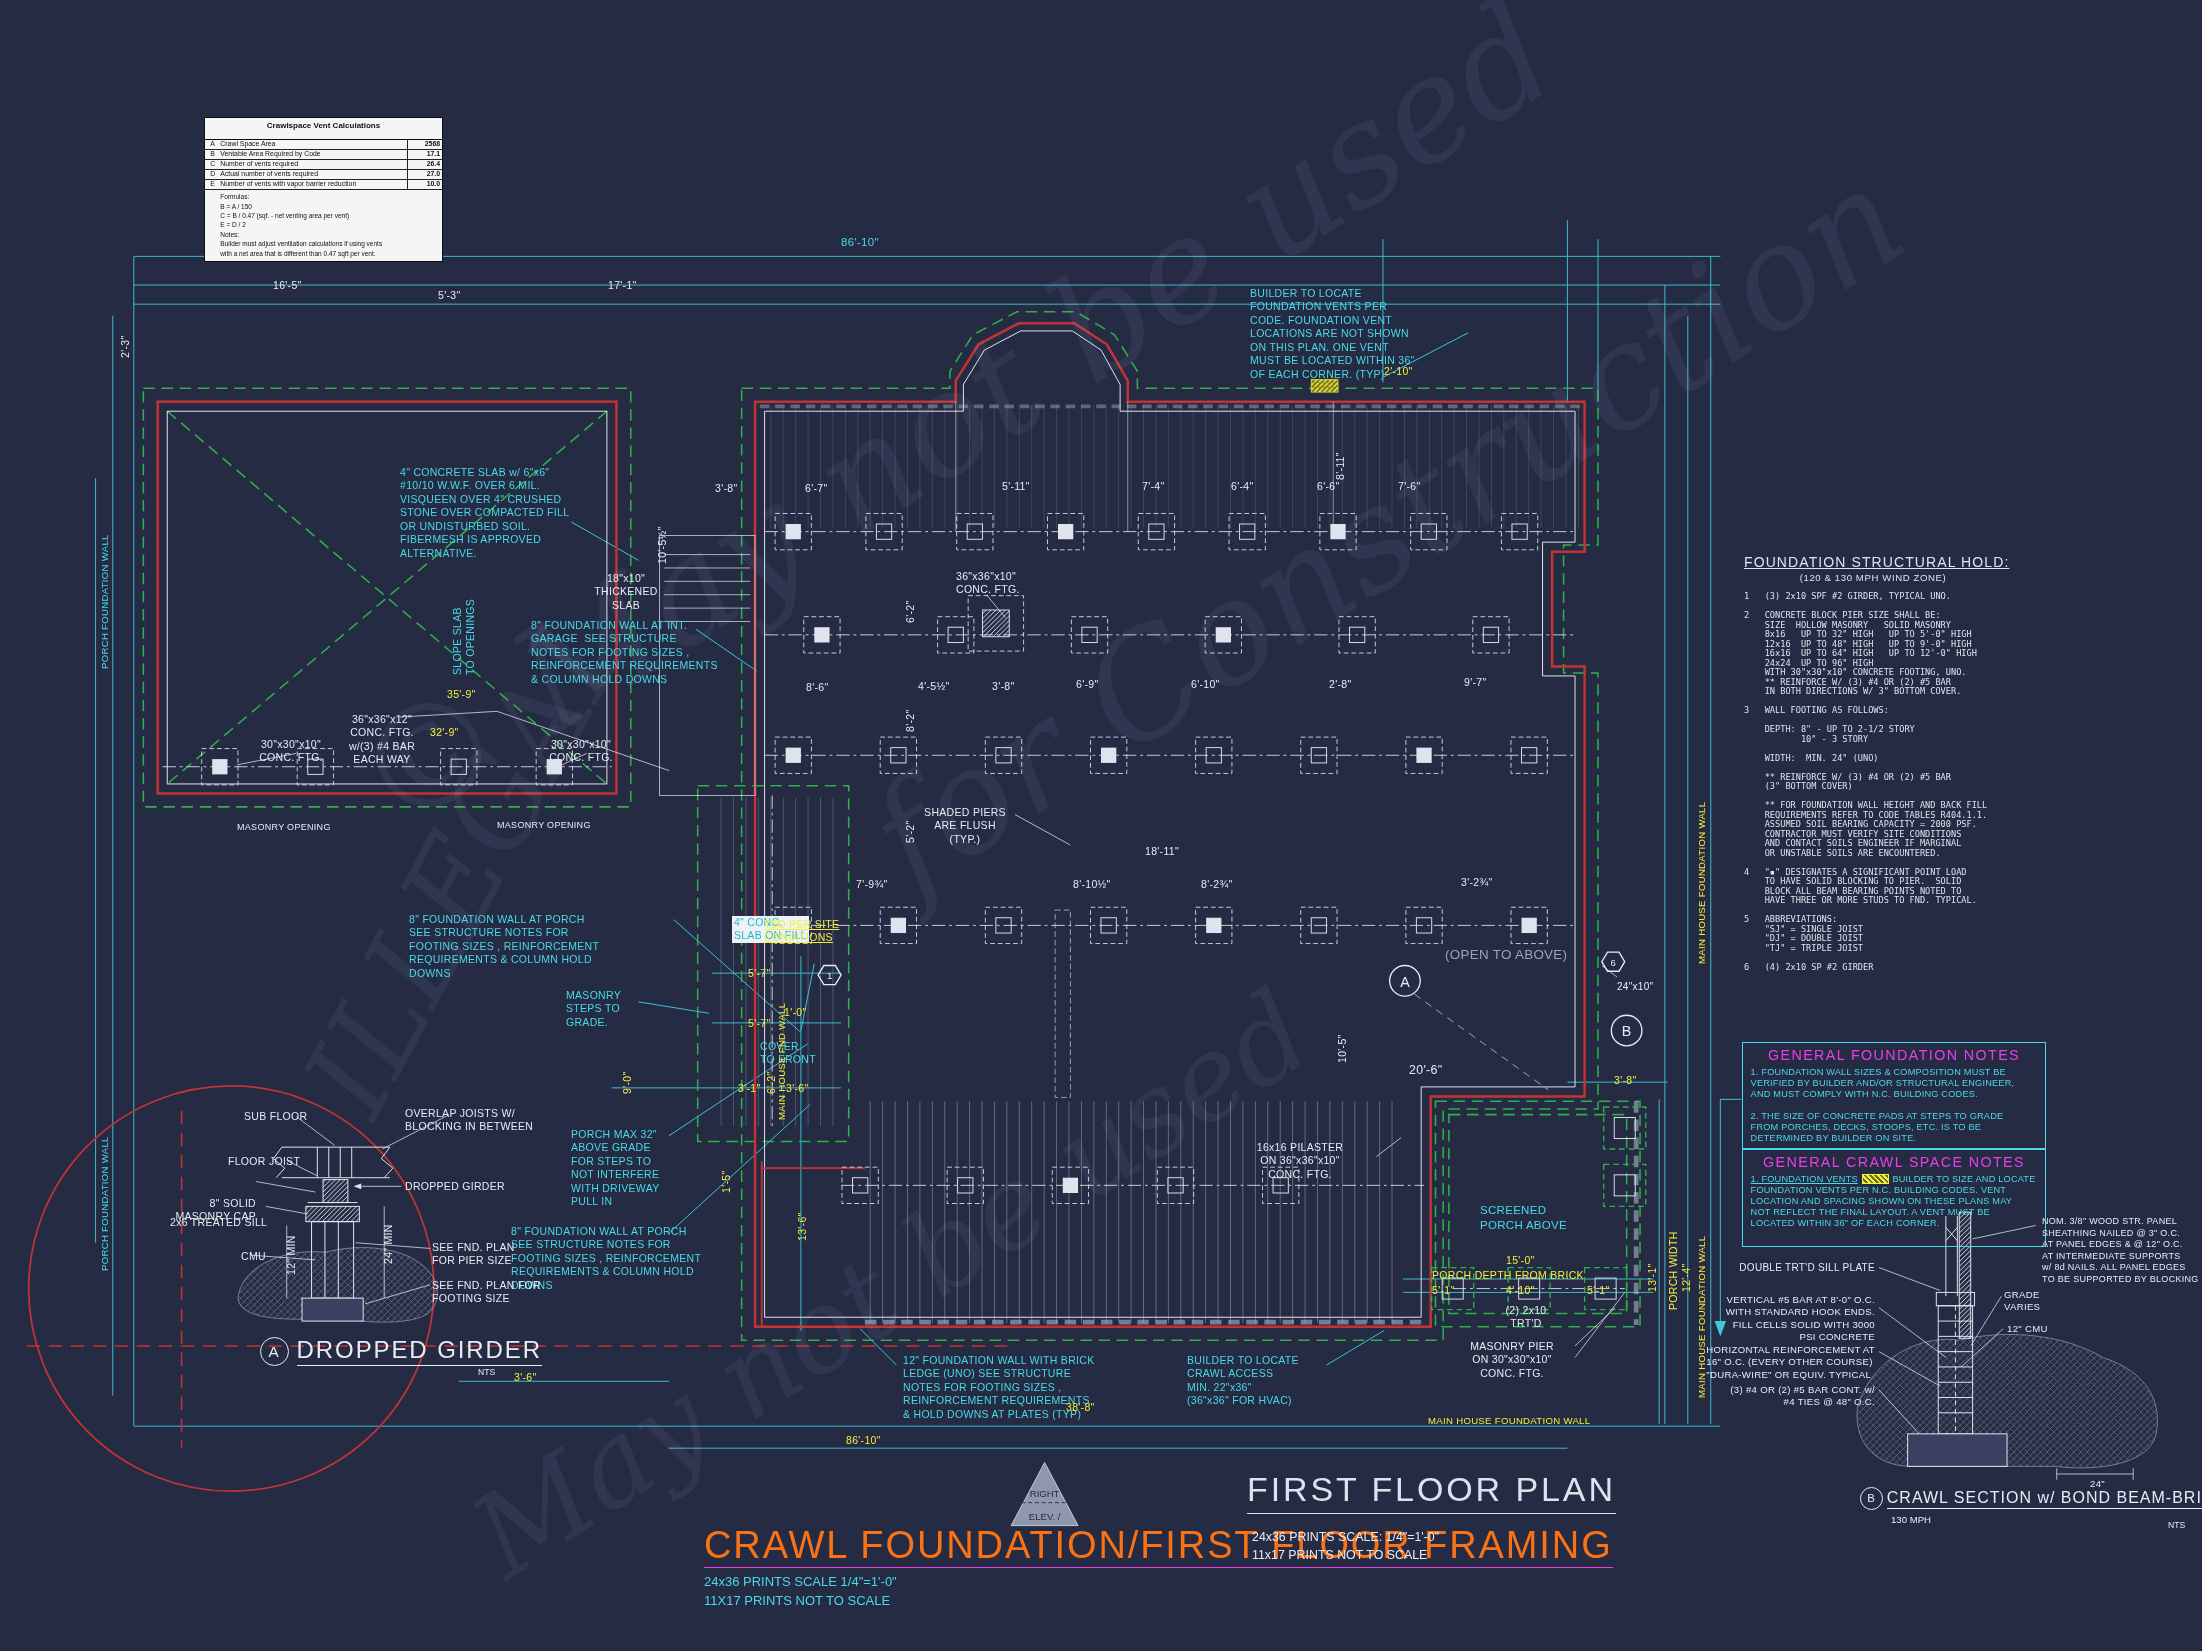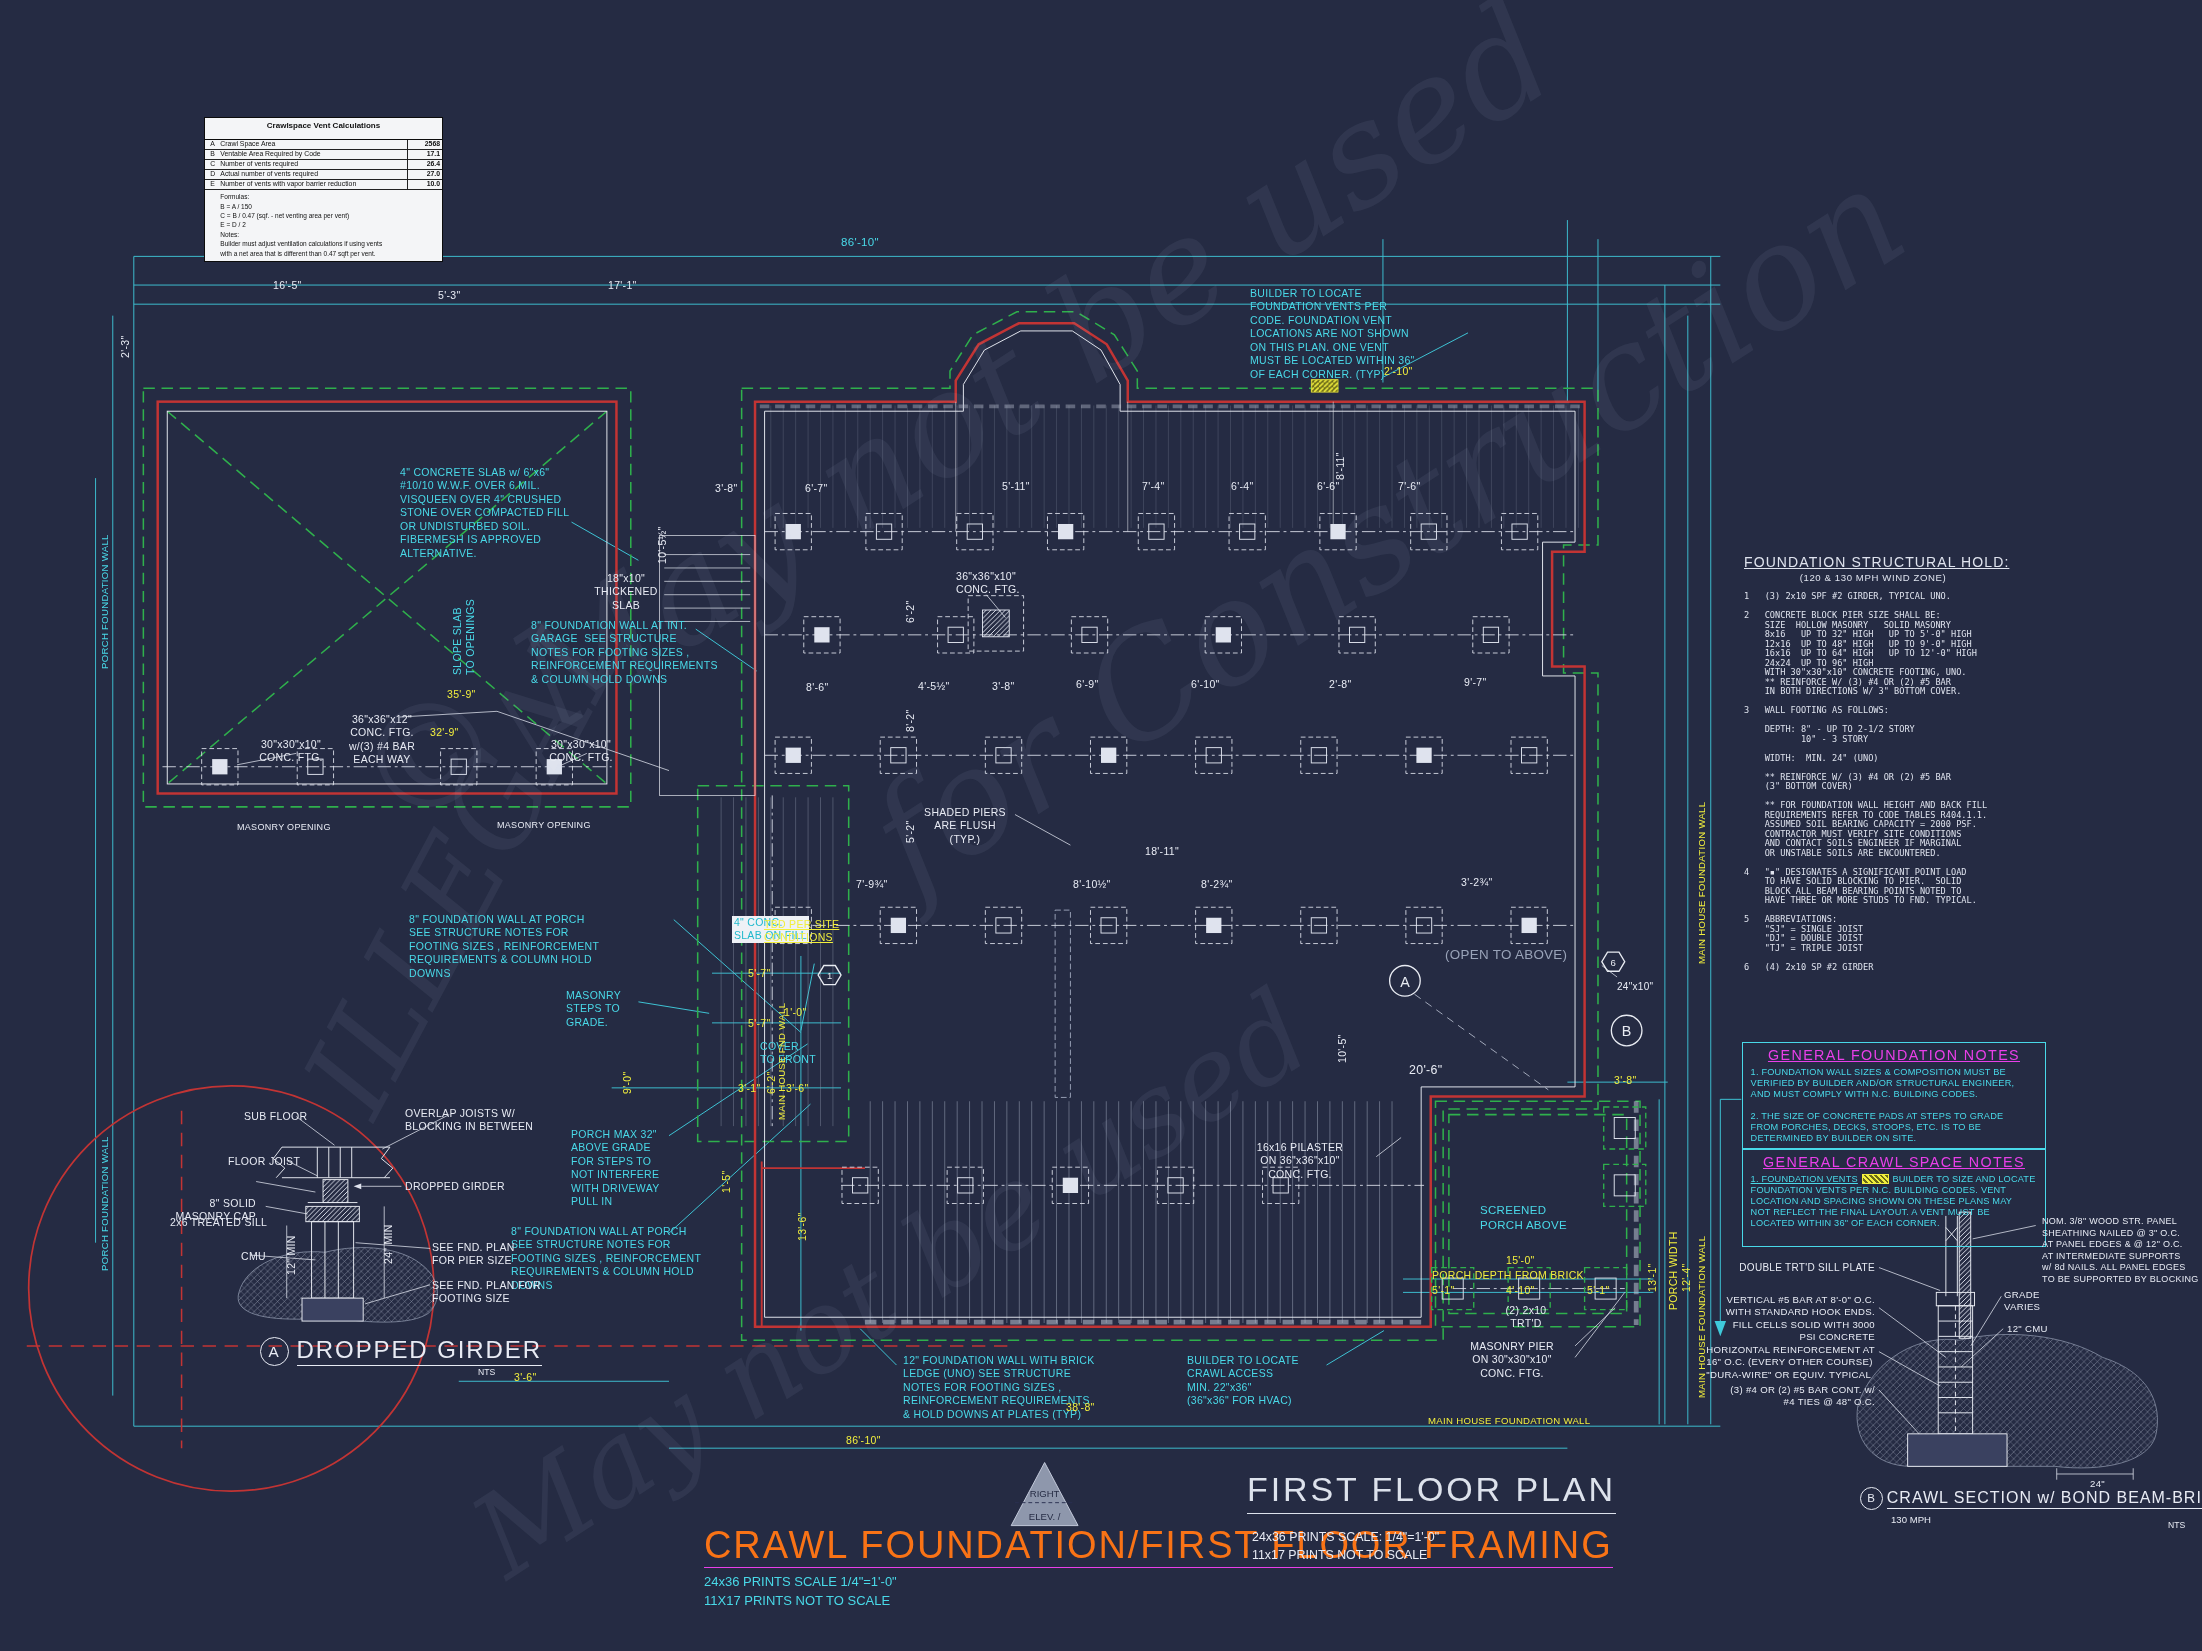--- a/index.html
+++ b/index.html
@@ -25,21 +25,21 @@
                        border-right-width:0;}
   
   #struct-notes{position:absolute;left:1744px;top:554px;width:287px;color:#dfe3ee;}
   #struct-notes .sn-title{font-size:14px;letter-spacing:1.1px;text-decoration:underline;white-space:nowrap;}
   #struct-notes .sn-sub{font-size:9.6px;letter-spacing:0.6px;text-align:center;width:258px;margin-top:1.9px;}
   #struct-notes .sn-body{margin-top:9.6px;font-family:"DejaVu Sans Mono",monospace;font-size:8.6px;
                          line-height:9.5px;white-space:pre;letter-spacing:0;}
   
   .gen-box{position:absolute;left:1742px;width:304px;border:1.5px solid #49d9e8;
            padding:3.8px 7.6px 5.7px;color:#49d9e8;box-sizing:border-box;}
-  .gen-box .gb-head{color:#e93fe9;text-decoration:underline;text-align:center;font-size:14.3px;
+  .gen-box .gb-head{color:#e93fe9;text-align:center;font-size:14.3px;
                     letter-spacing:1.4px;margin-bottom:3.8px;white-space:nowrap;}
   .gen-box .gb-body{font-size:9.2px;line-height:11px;white-space:pre-line;letter-spacing:0.2px;}
   .swatch{display:inline-block;width:25px;height:7.6px;margin:0 3.8px;vertical-align:middle;
           background:repeating-linear-gradient(45deg,#f2ef3d 0 1.9px,#6b6a18 1.9px 3.8px);border:1px solid #f2ef3d;}
   .gb-line1{font-size:9.2px;line-height:11px;letter-spacing:0.2px;}
   .gb-line1 .u{text-decoration:underline;}
   
   #crawl-title{position:absolute;left:704px;top:1524px;color:#f97316;font-size:38px;letter-spacing:1.9px;
                border-bottom:1.9px solid #e93fe9;padding-bottom:0;white-space:nowrap;}
   #crawl-scale{position:absolute;left:704px;top:1573px;color:#49d9e8;font-size:13px;line-height:1.45;white-space:pre-line;}

